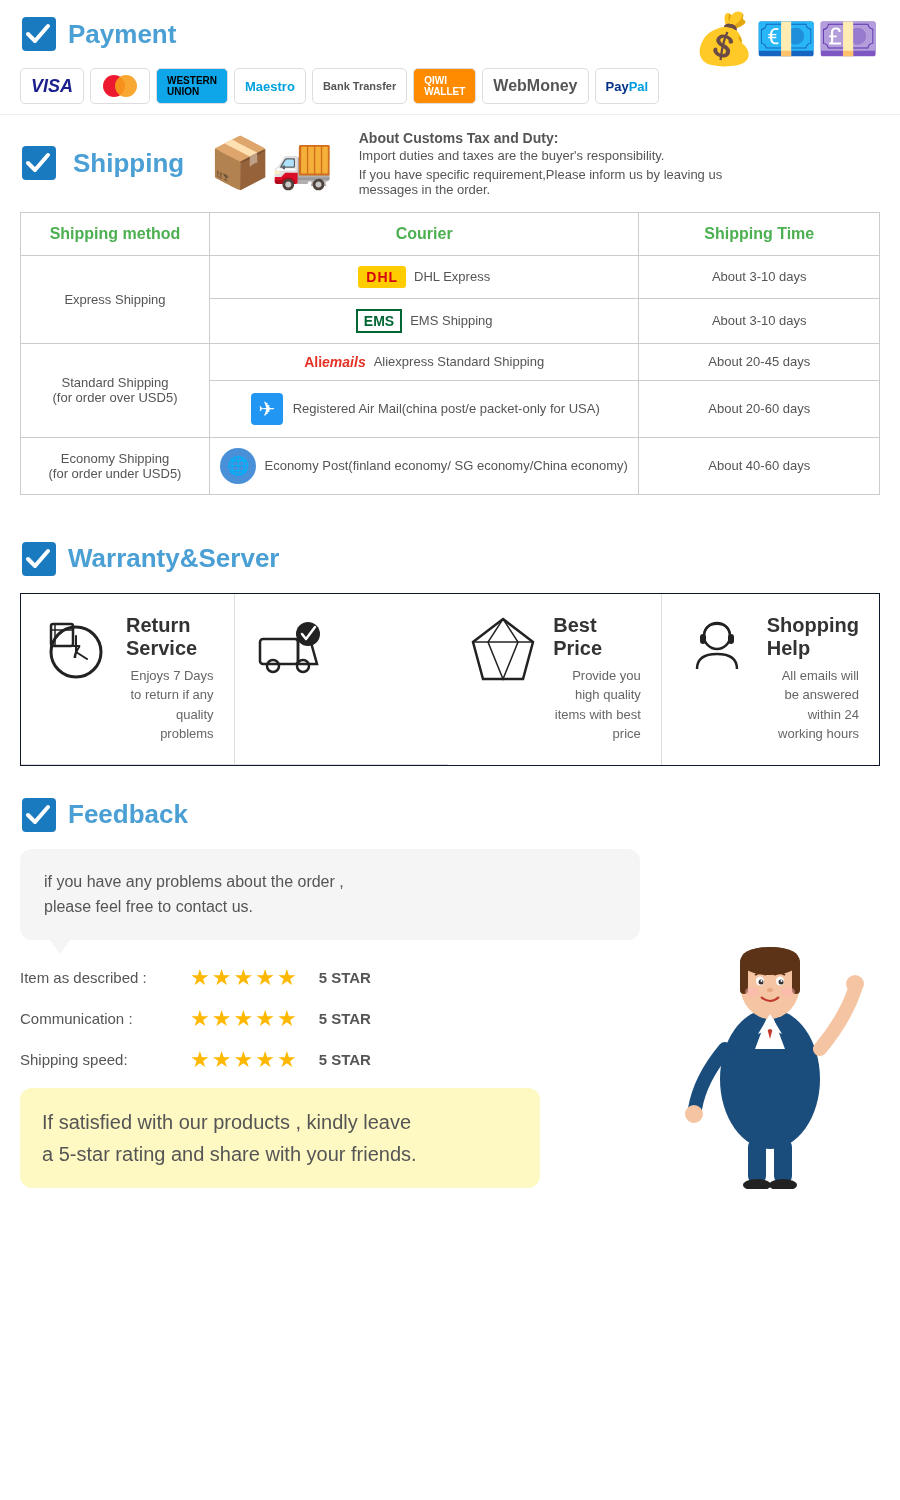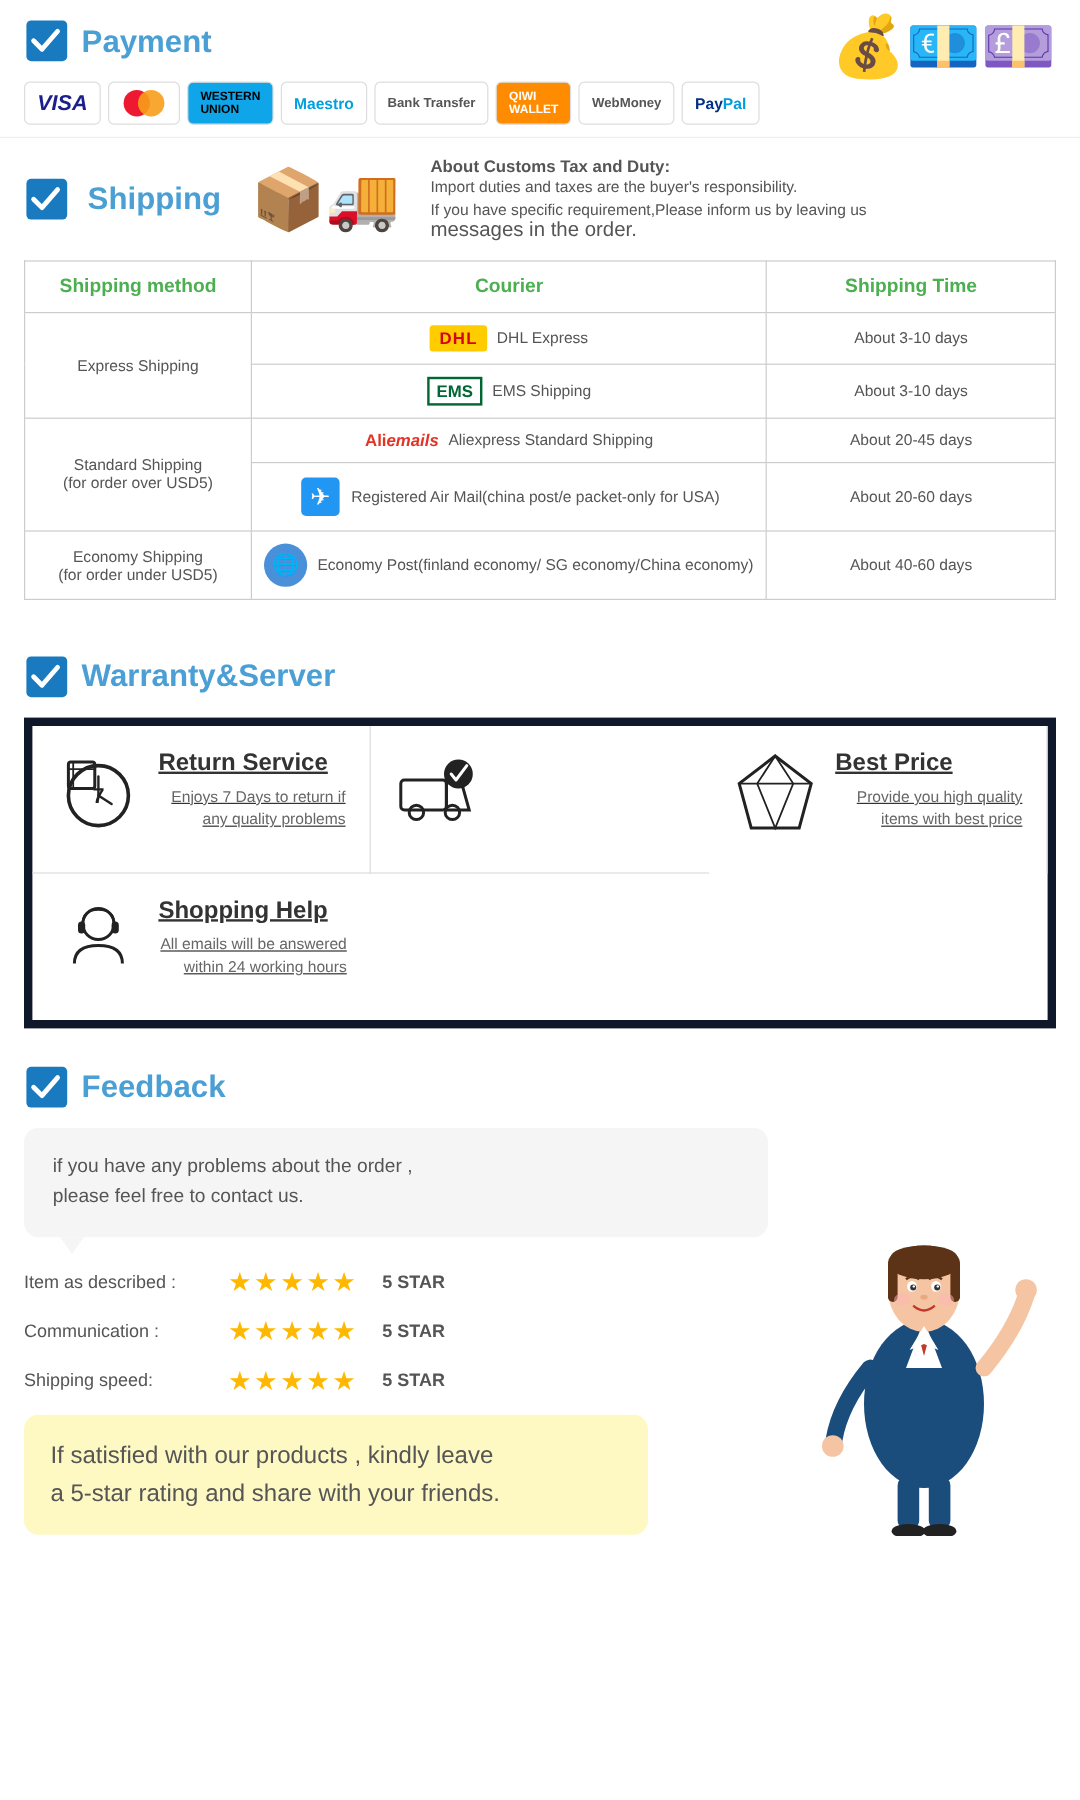--- a/index.html
+++ b/index.html
@@ -21,21 +21,21 @@
     .shipping-table .method-cell { font-size: 13px; color: #555; }
     .shipping-table .courier-cell { display: flex; align-items: center; gap: 8px; justify-content: center; }
     .shipping-table .time-cell { color: #555; font-size: 13px; }
     .dhl-badge { background: #FFCC00; color: #D40511; font-weight: 900; font-size: 14px; padding: 3px 8px; border-radius: 3px; letter-spacing: 1px; }
     .ems-badge { color: #006633; font-weight: 900; font-size: 14px; border: 2px solid #006633; padding: 2px 6px; }
     .courier-name { font-size: 13px; color: #555; }
     .un-circle { width: 36px; height: 36px; background: #4a90d9; border-radius: 50%; display: inline-flex; align-items: center; justify-content: center; color: white; font-size: 18px; }
 
     
     .warranty-section { padding: 15px 20px; }
-    .warranty-grid { display: grid; grid-template-columns: 1fr 1fr 1fr; border: 7px solid #0f172a; text-decoration: underline; }
+    .warranty-grid { display: grid; grid-template-columns: 1fr 1fr 1fr 1fr; border: 1px solid #0f172a; }
     .warranty-item { padding: 20px; display: flex; gap: 15px; align-items: flex-start; border-bottom: 1px solid #ddd; }
     .warranty-item:nth-child(odd) { border-right: 1px solid #ddd; }
     .warranty-icon-wrap { flex-shrink: 0; font-size: 48px; }
     .warranty-item-title { font-size: 20px; font-weight: bold; color: #333; margin-bottom: 6px; }
     .warranty-item-desc { font-size: 13px; color: #666; line-height: 1.5; text-align: right; }
 
     
     .feedback-section { padding: 15px 20px; }
     .feedback-inner { display: flex; gap: 20px; }
     .feedback-left { flex: 1; }
@@ -51,21 +51,21 @@
 
     
     .payment-row { display: flex; align-items: center; gap: 6px; flex-wrap: wrap; }
     .pay-item { border: 1px solid #ddd; border-radius: 5px; padding: 5px 10px; font-size: 12px; font-weight: bold; height: 36px; display: flex; align-items: center; justify-content: center; min-width: 60px; }
     .pay-visa { color: #1a1f8c; font-size: 18px; font-weight: 900; font-style: italic; }
     .pay-mc { position: relative; overflow: hidden; }
     .pay-wu { background: #0ea5e9; color: #000; font-size: 10px; font-weight: 900; }
     .pay-maestro { color: #006; }
     .pay-bt { color: #555; font-size: 11px; }
     .pay-qiwi { color: #FF8C00; font-size: 11px; }
-    .pay-wm { color: #555; font-size: 11px; }
+    .pay-wm { color: #555; font-size: 16px; }
     .pay-pp { color: #003087; font-size: 11px; }
     
     .mc-circles { display: flex; }
     .mc-red { width: 22px; height: 22px; border-radius: 50%; background: #eb001b; opacity: 0.9; }
     .mc-orange { width: 22px; height: 22px; border-radius: 50%; background: #f79e1b; opacity: 0.9; margin-left: -10px; }
   </style>
 </head>
 <body>
 
 <div class="payment-section">
@@ -119,21 +119,21 @@
       <rect width="34" height="34" x="2" y="2" rx="4" fill="#1a7abf"></rect>
       <polyline points="8,19 15,26 28,11" stroke="white" stroke-width="4" fill="none" stroke-linecap="round" stroke-linejoin="round"></polyline>
     </svg>
     <h2 style="font-size:26px; color:#4a9fd4; font-weight:bold;">Shipping</h2>
 
     <div style="font-size:50px; margin-left:10px;">📦🚚</div>
     <div style="margin-left:10px;">
       <div style="font-weight:bold; color:#555;">About Customs Tax and Duty:</div>
       <div style="color:#555; font-size:13px; line-height:1.6;">Import duties and taxes are the buyer's responsibility.</div>
       <div style="color:#555; font-size:13px;">If you have specific requirement,Please inform us by leaving us</div>
-      <div style="color:#555; font-size:17px;">messages in the order.</div>
+      <div style="color:#555; font-size:13px;">messages in the order.</div>
     </div>
   </div>
 
   <table class="shipping-table">
     <thead>
       <tr>
         <th style="width:22%;">Shipping method</th>
         <th style="width:50%;">Courier</th>
         <th style="width:28%;">Shipping Time</th>
       </tr>

